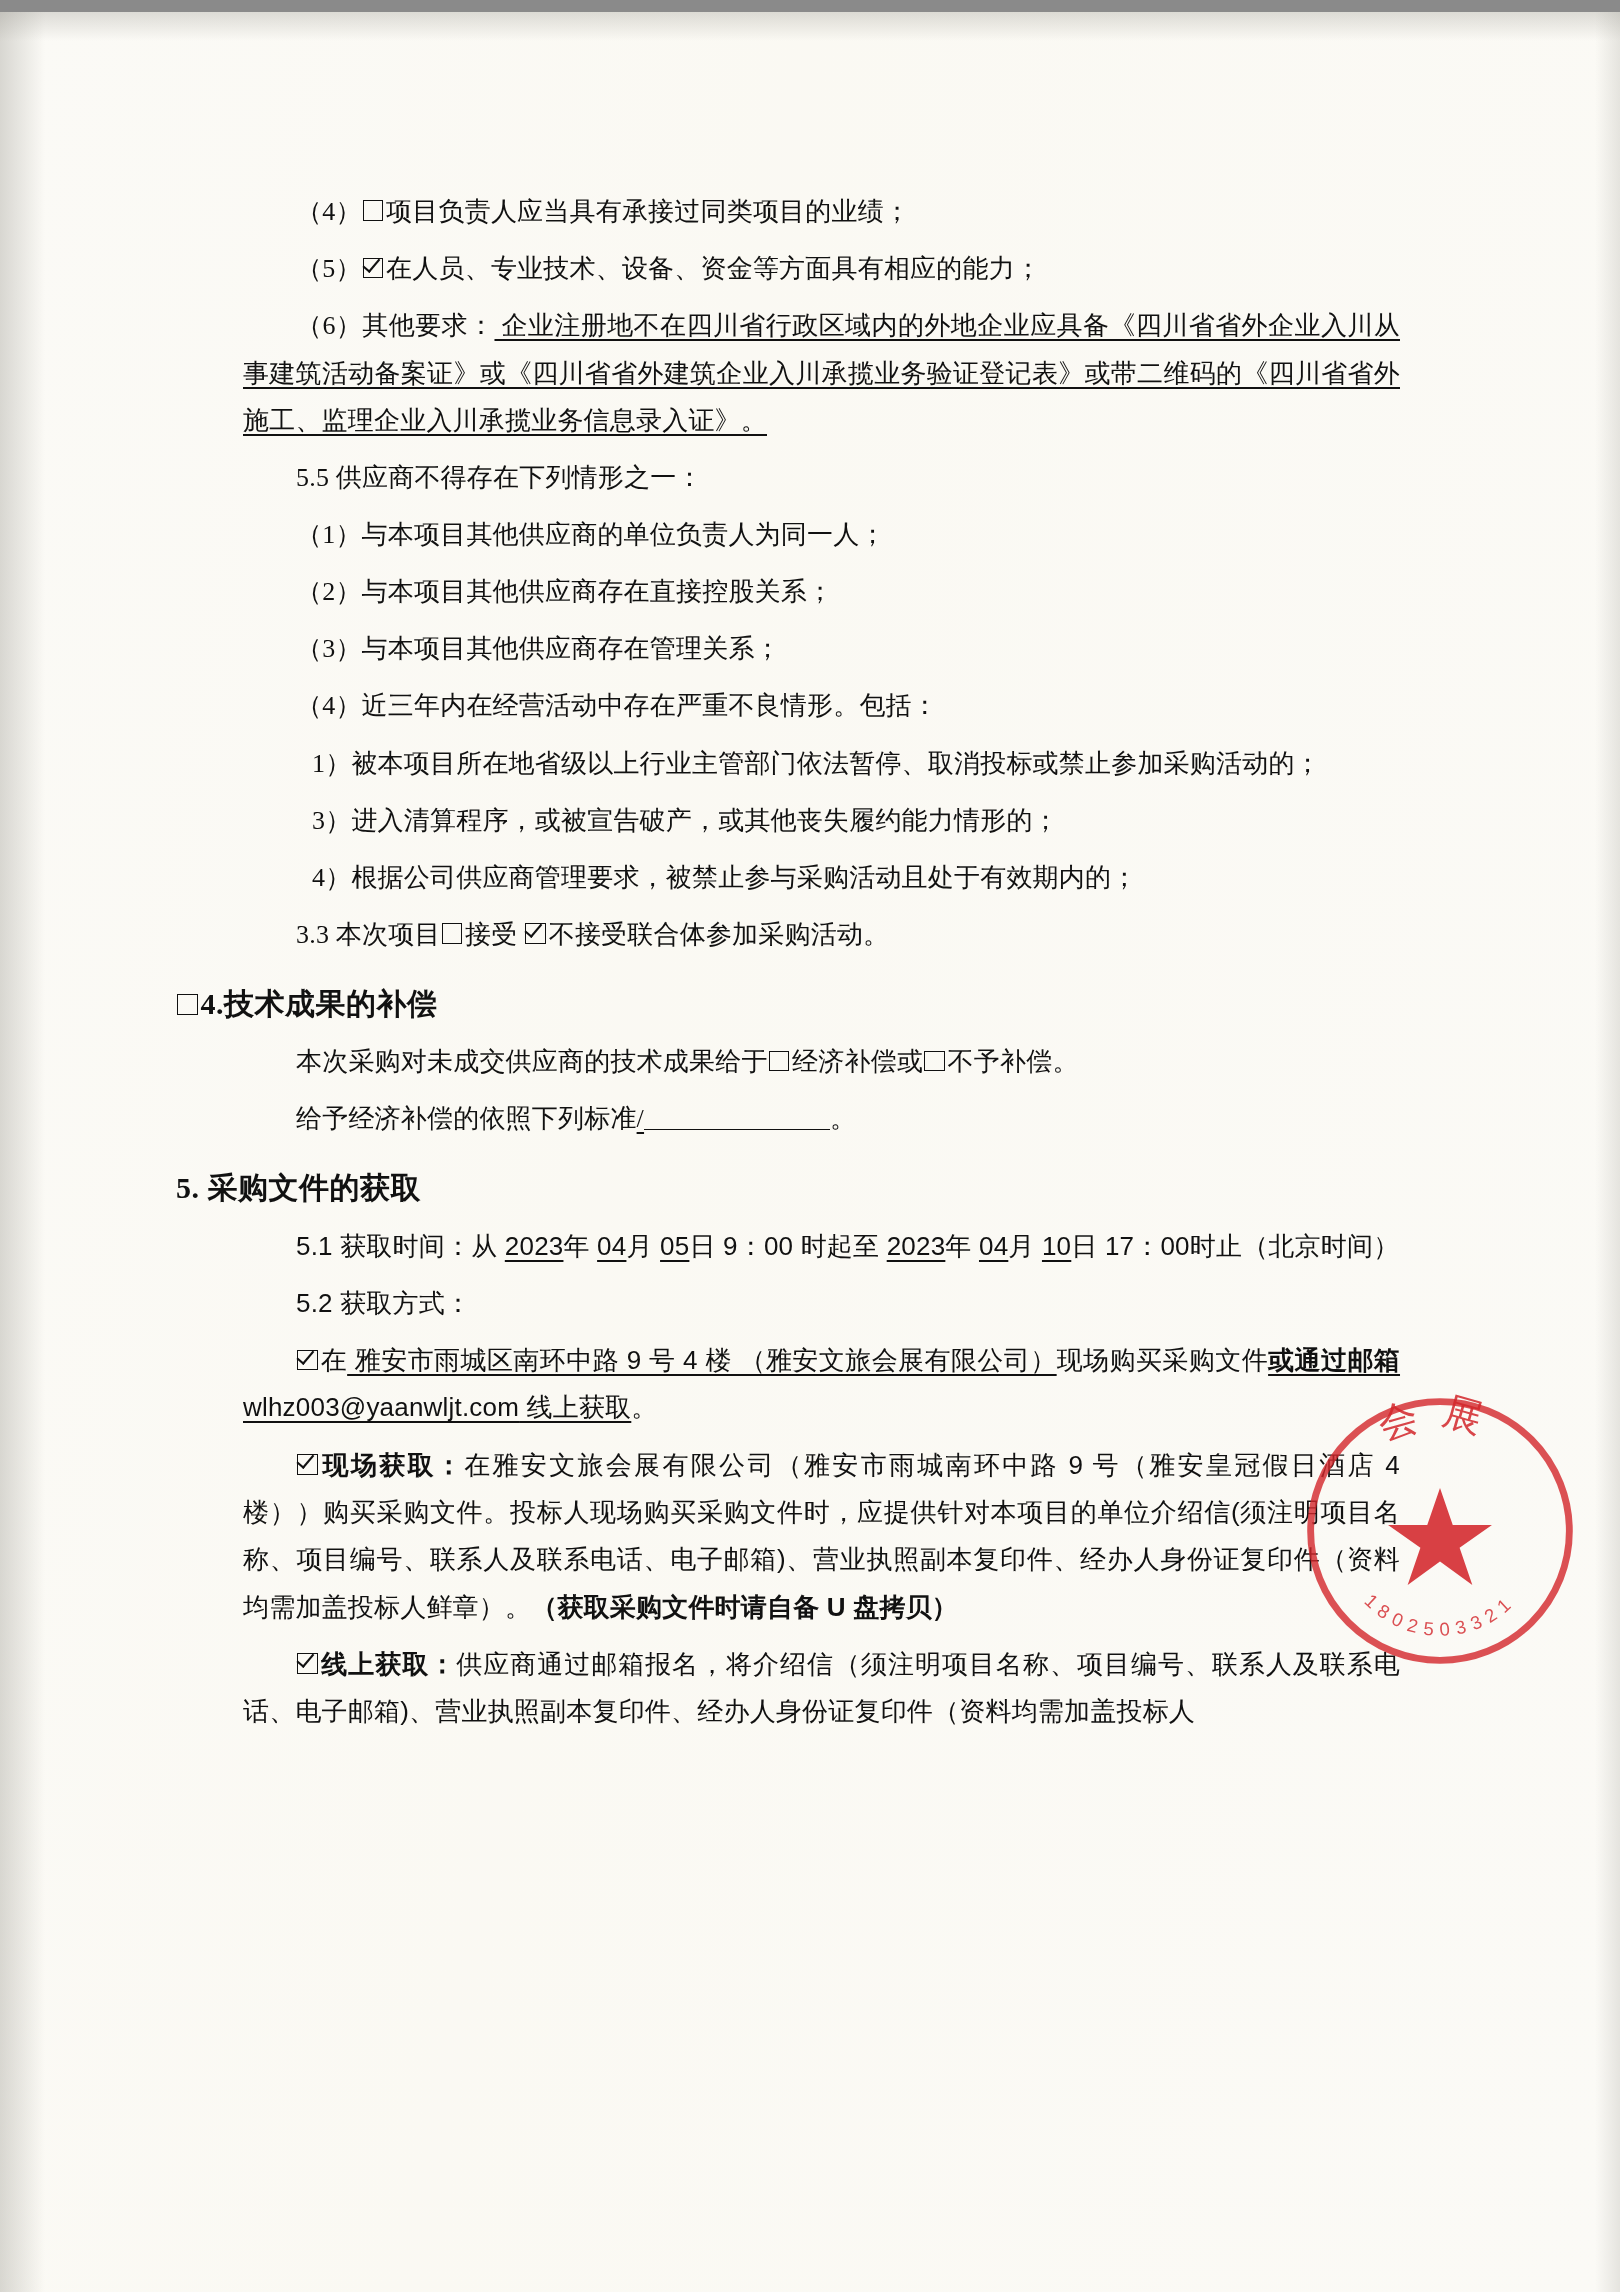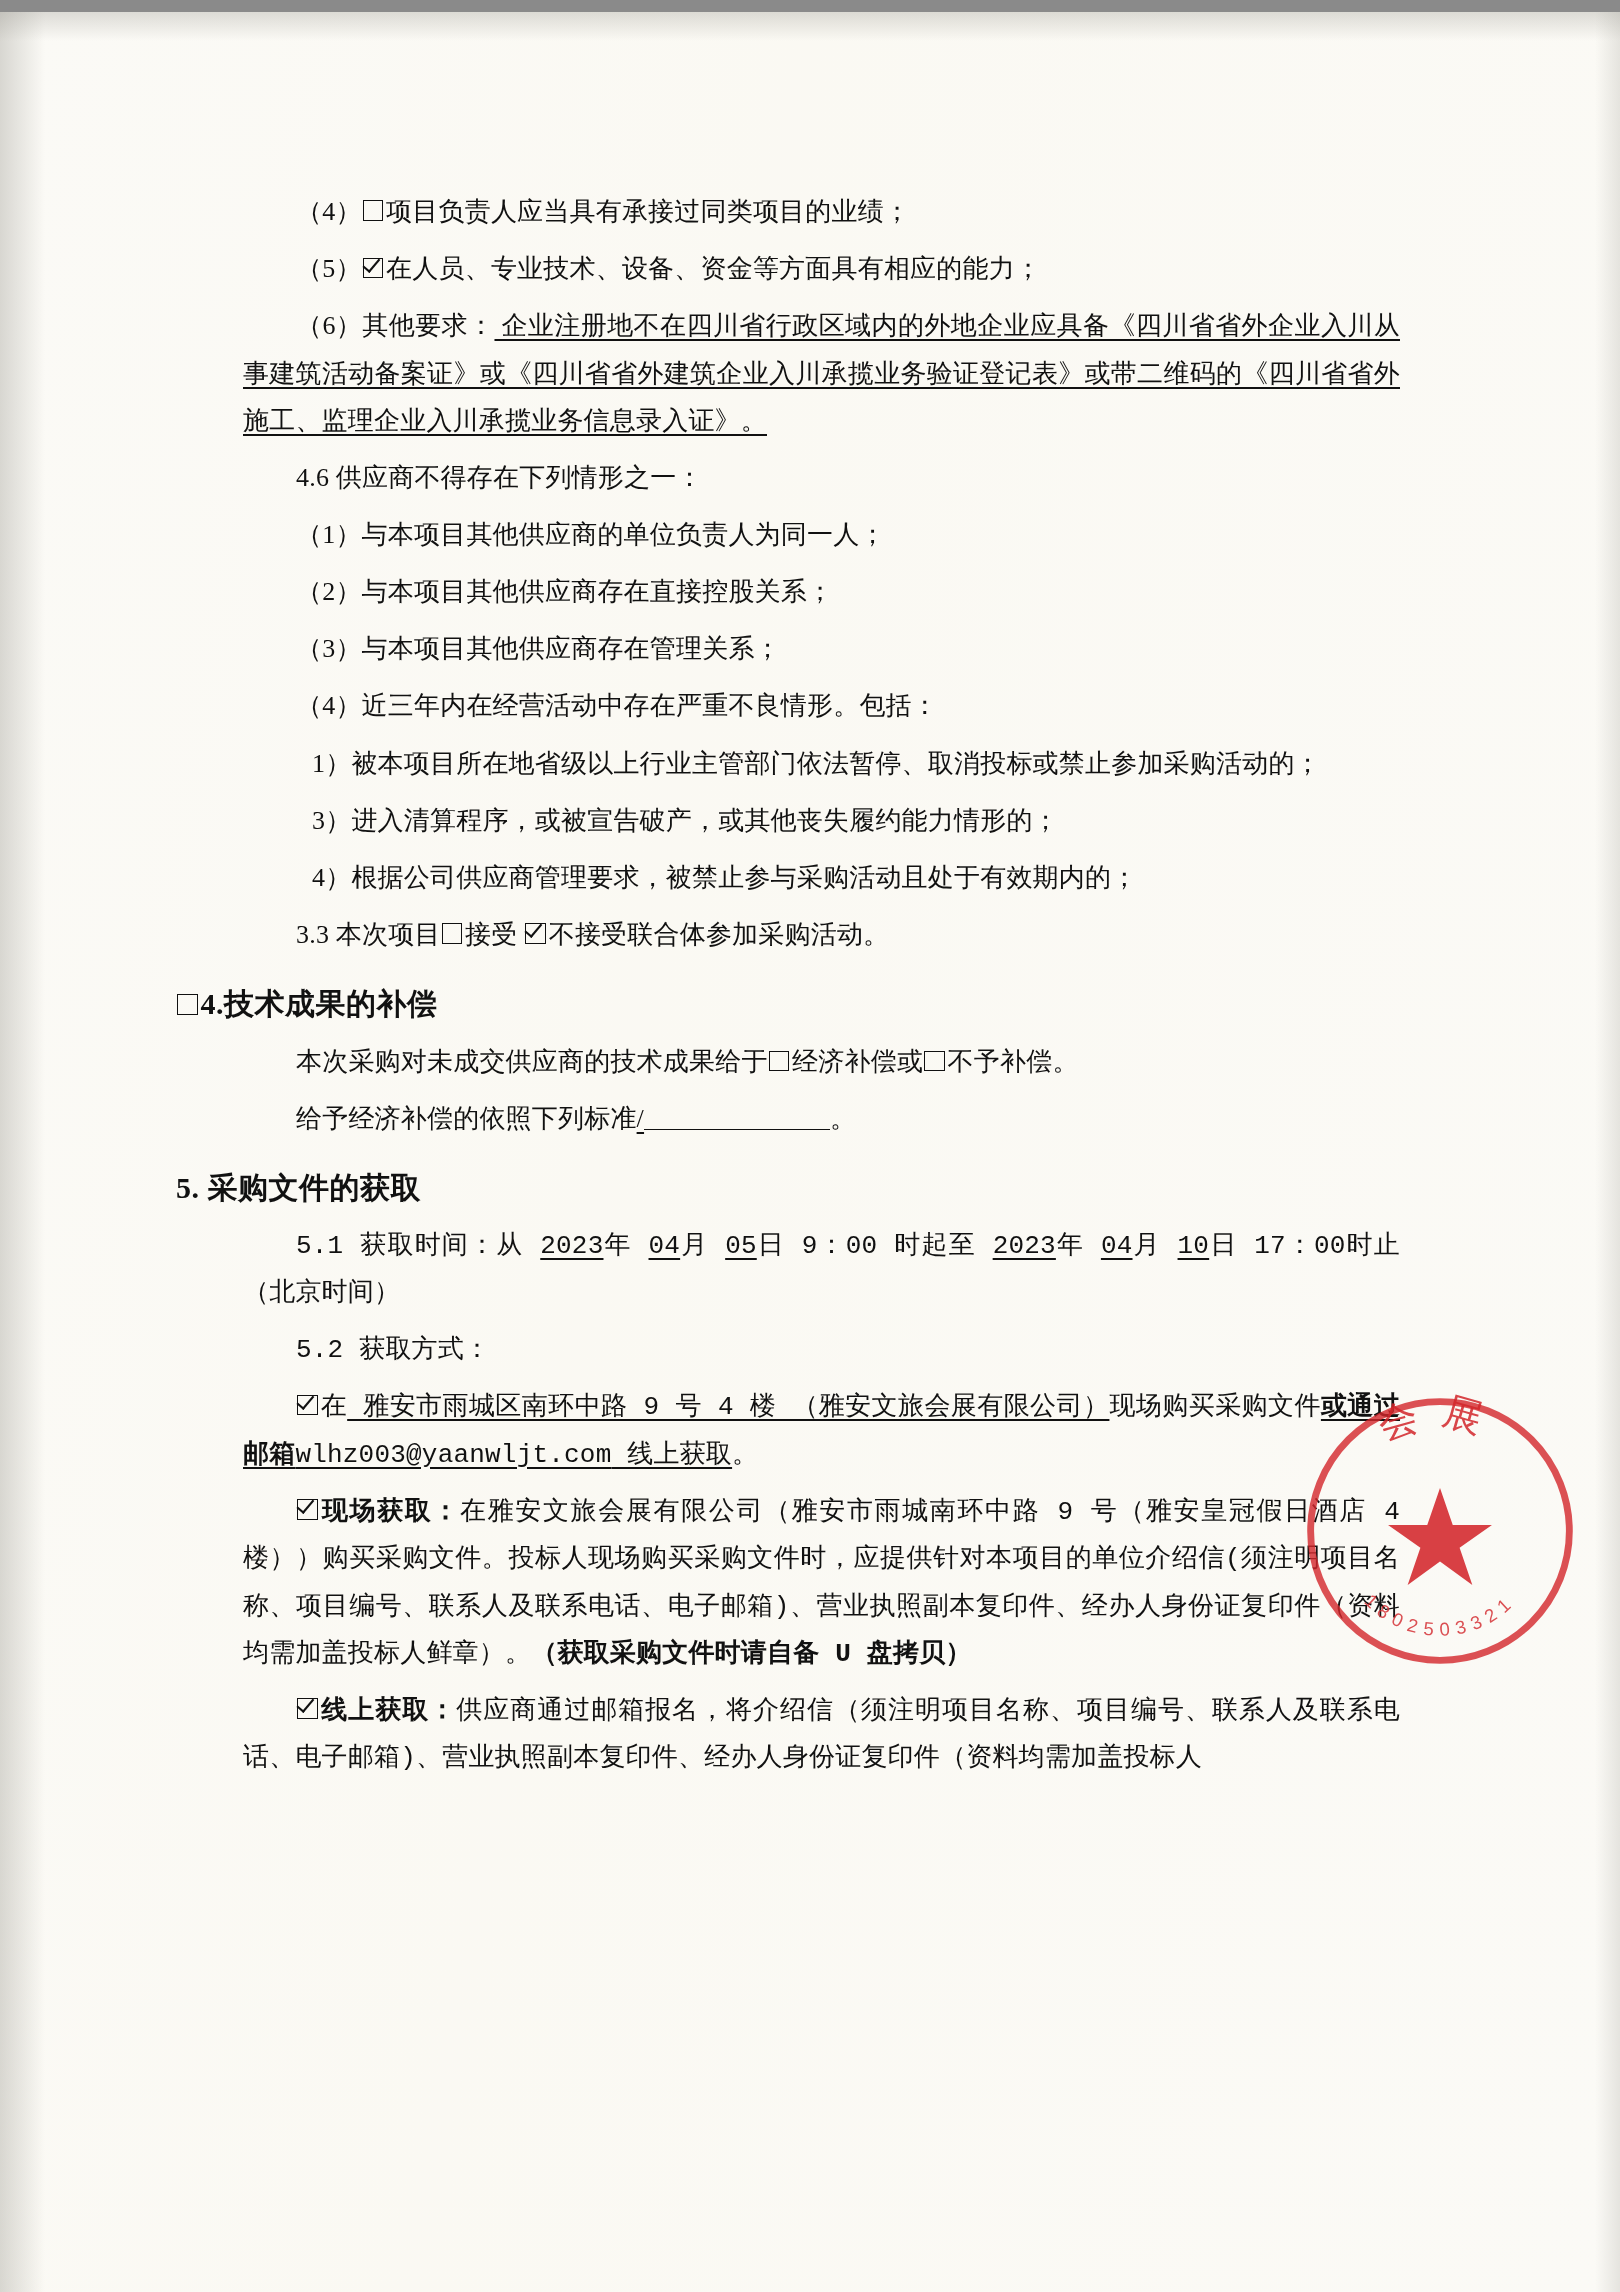--- a/index.html
+++ b/index.html
@@ -62,21 +62,21 @@
     text-indent: 69px;
   }
   .u {
     text-decoration: underline;
     text-underline-offset: 4.9px;
   }
   .b {
     font-weight: bold;
   }
   .sans {
-    font-family: Liberation Mono, monospace;
+    font-family: Liberation Sans, sans-serif;
   }
   h2.heading {
     font-family: Liberation Serif, serif;
     font-size: 30px;
     font-weight: bold;
     margin: 25.5px 0 13.7px 0;
     letter-spacing: 0.5px;
   }
   h2.heading.indent {
     margin-left: -67px;
@@ -137,21 +137,21 @@
 
     <p class="ind">
       <span>（5）</span><span class="box checked"></span><span>在人员、专业技术、设备、资金等方面具有相应的能力；</span>
     </p>
 
     <p class="ind">
       <span>（6）其他要求：</span><span class="u"> 企业注册地不在四川省行政区域内的外地企业应具备《四川省省外企业入川从事建筑活动备案证》或《四川省省外建筑企业入川承揽业务验证登记表》或带二维码的《四川省省外施工、监理企业入川承揽业务信息录入证》。</span>
     </p>
 
     <p class="ind">
-      <span>4.6</span>
+      <span>5.5</span>
       <span>供应商不得存在下列情形之一：</span>
     </p>
 
     <p class="ind">（1）与本项目其他供应商的单位负责人为同一人；</p>
     <p class="ind">（2）与本项目其他供应商存在直接控股关系；</p>
     <p class="ind">（3）与本项目其他供应商存在管理关系；</p>
     <p class="ind">（4）近三年内在经营活动中存在严重不良情形。包括：</p>
 
     <p class="ind2">1）被本项目所在地省级以上行业主管部门依法暂停、取消投标或禁止参加采购活动的；</p>
     <p class="ind2">3）进入清算程序，或被宣告破产，或其他丧失履约能力情形的；</p>

